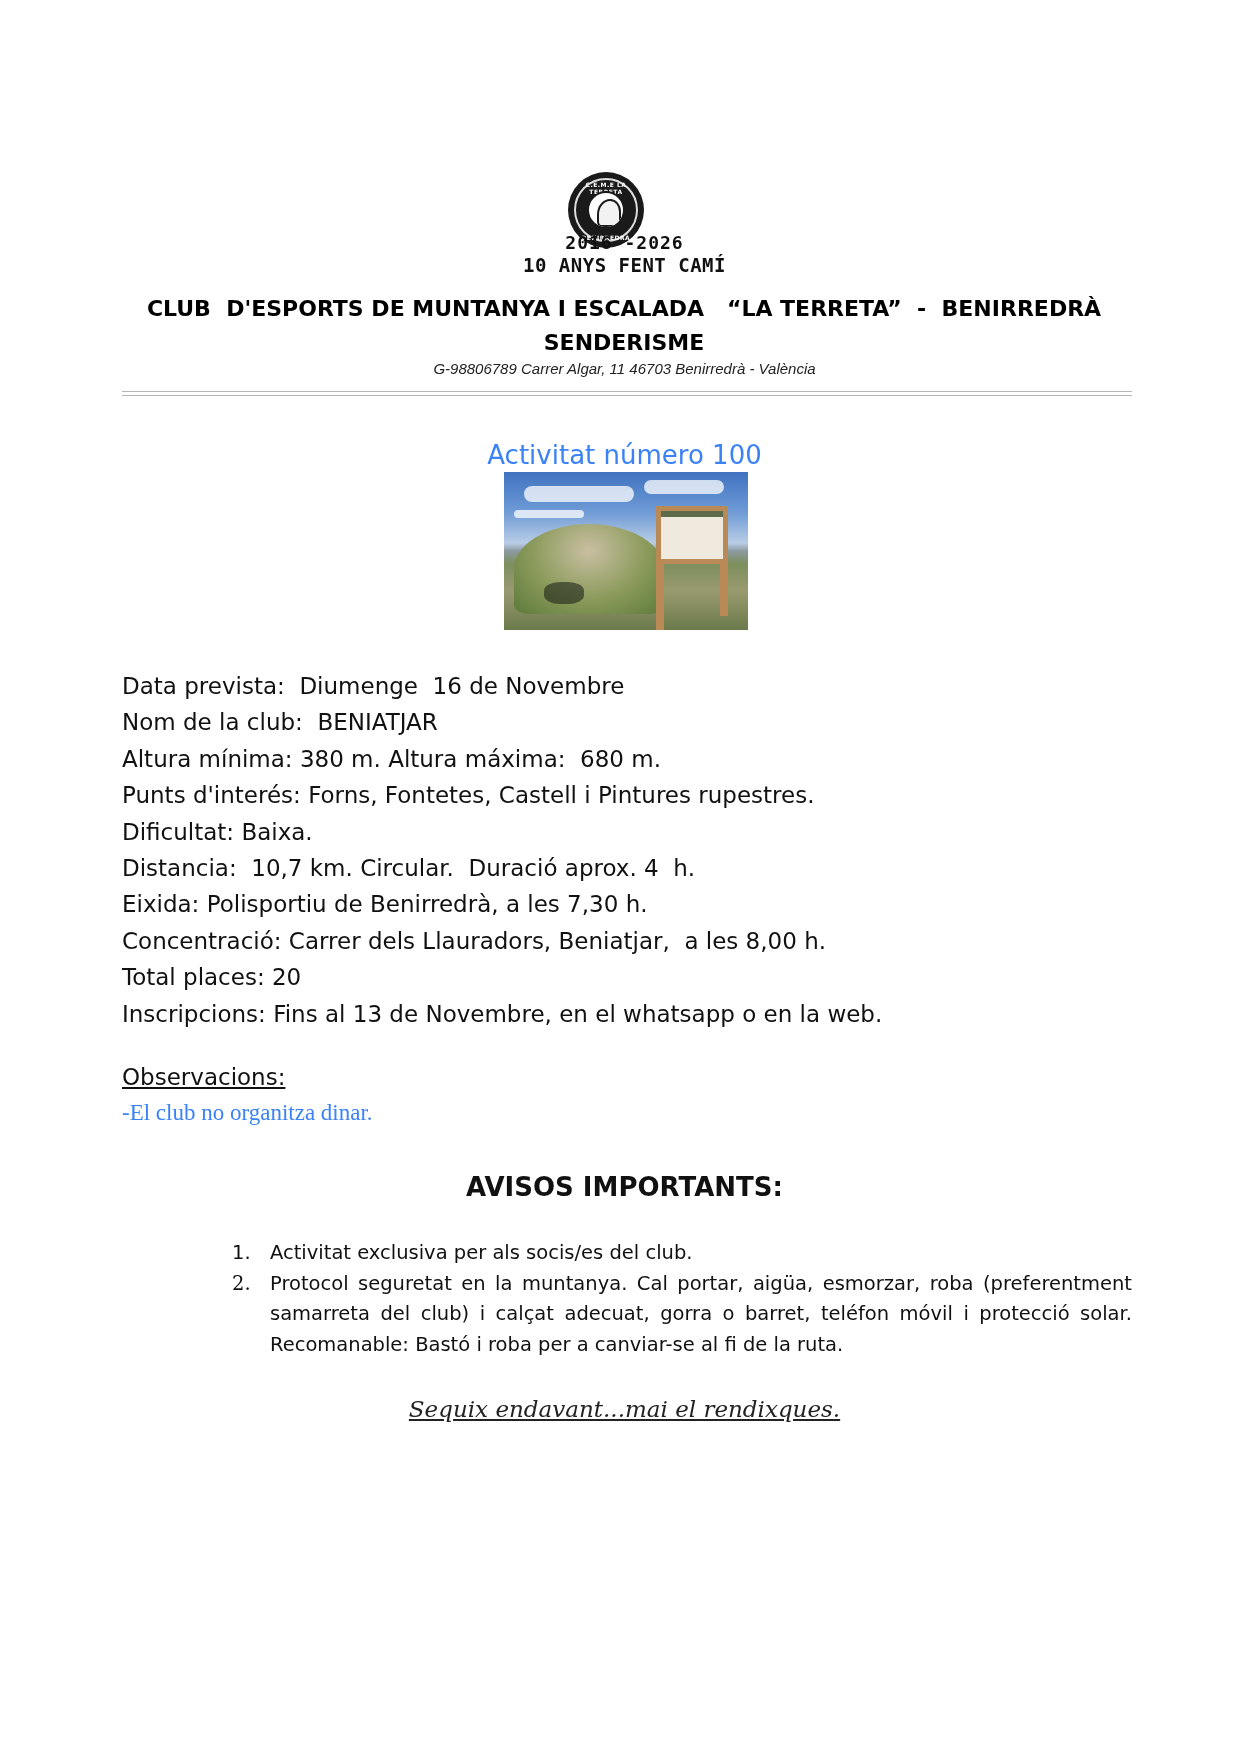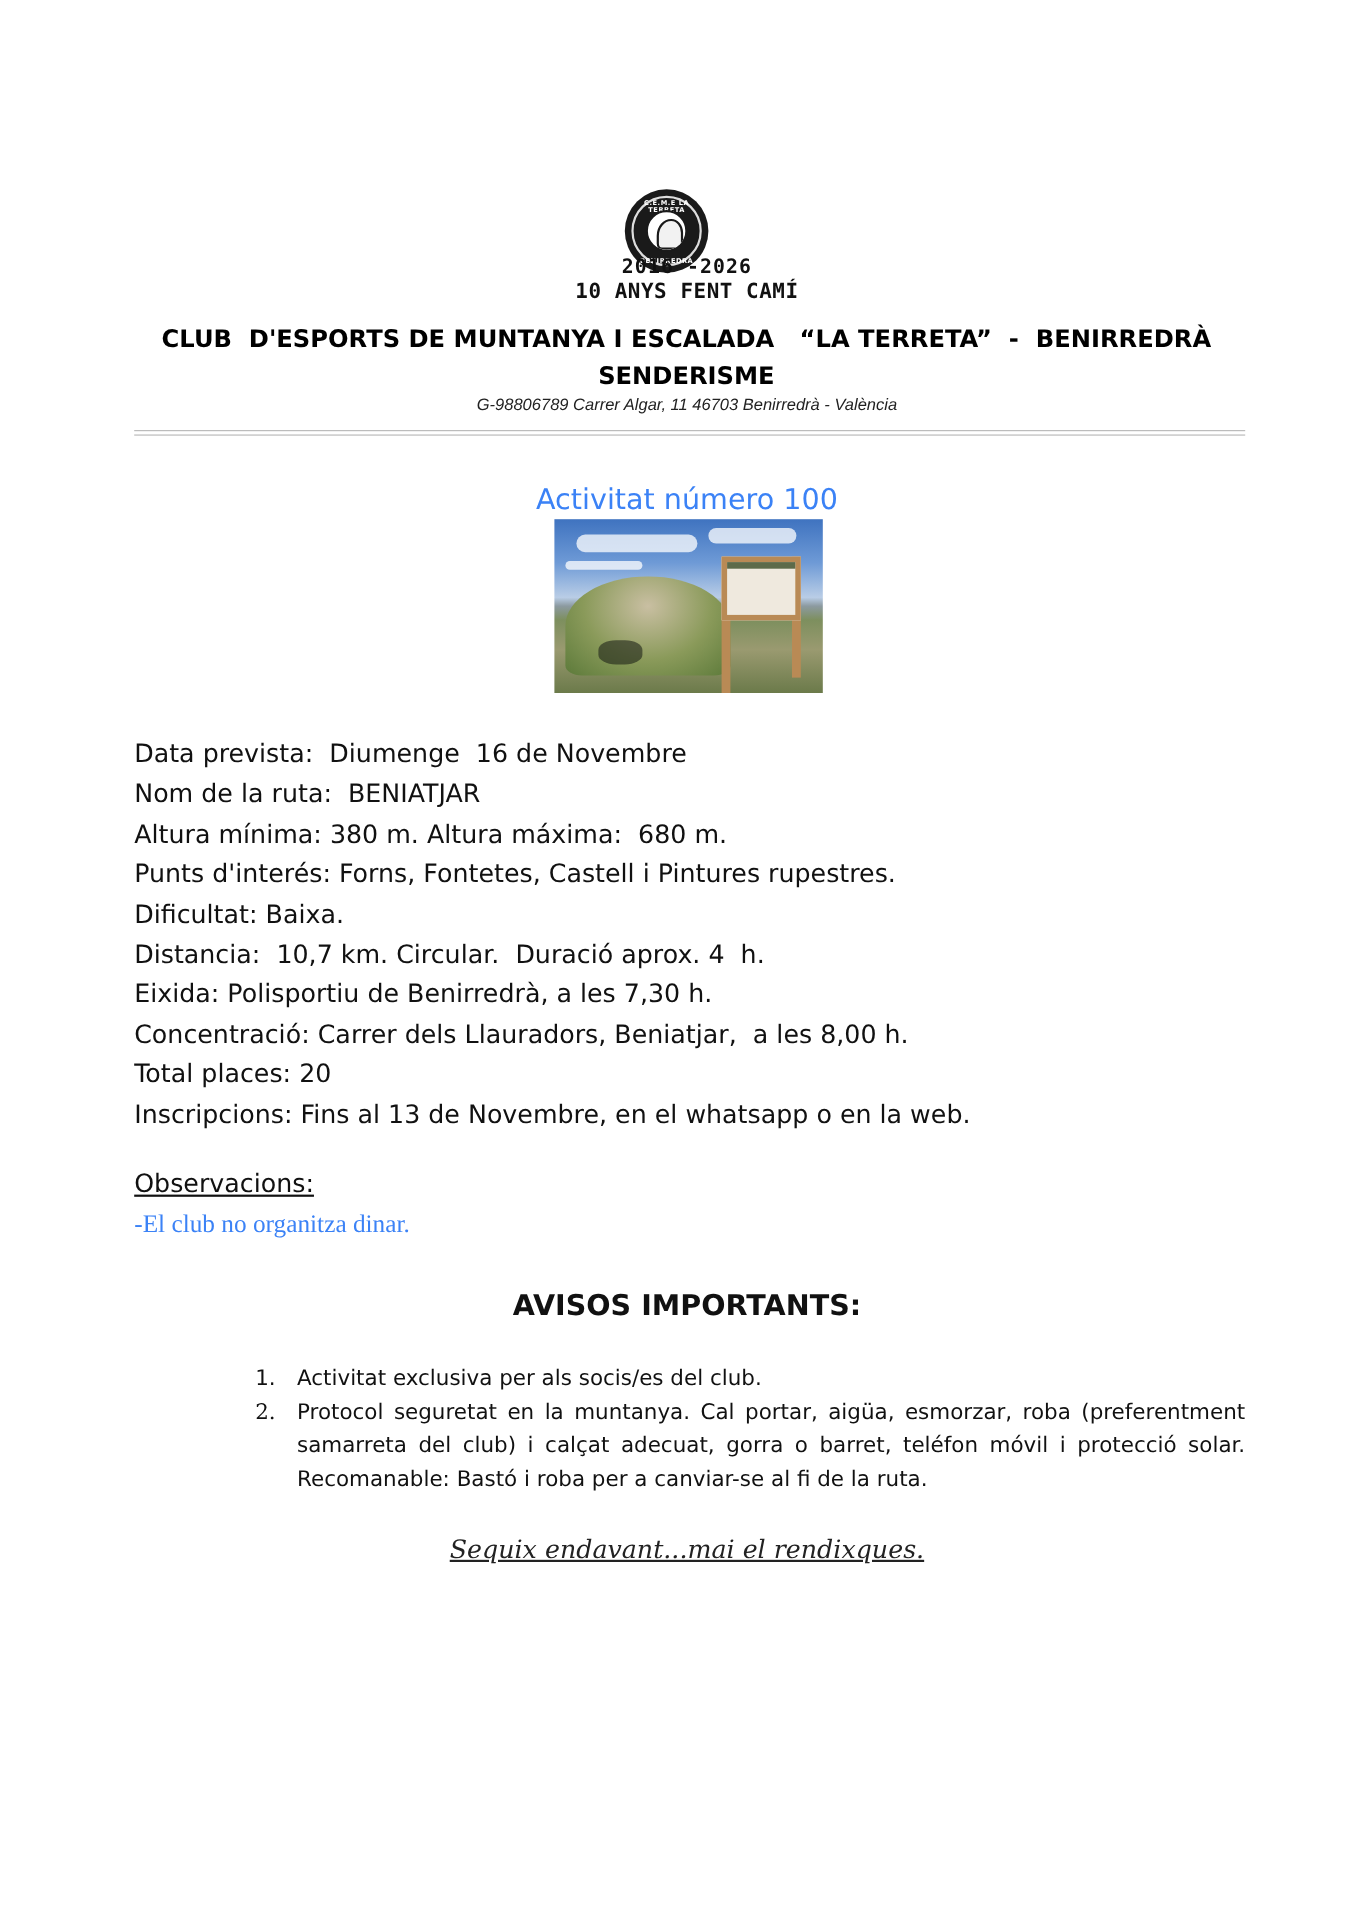--- a/index.html
+++ b/index.html
@@ -152,21 +152,21 @@
     <div class="shadow"></div>
     <div class="board-post" style="left:152px;top:34px;width:8px;height:124px;"></div>
     <div class="board-post" style="left:216px;top:34px;width:8px;height:110px;"></div>
     <div class="board">
       <div class="board-head"></div>
     </div>
   </div>
 
   <div class="details">
     <div class="row"><span>Data prevista:</span><span>  Diumenge  16 de Novembre</span></div>
-    <div class="row"><span>Nom de la ruta:</span><span>  BENIATJAR</span></div>
+    <div class="row"><span>Nom de la club:</span><span>  BENIATJAR</span></div>
     <div class="row"><span>Altura mínima:</span><span> 380 m. Altura máxima:  680 m.</span></div>
     <div class="row"><span>Punts d'interés:</span><span> Forns, Fontetes, Castell i Pintures rupestres.</span></div>
     <div class="row"><span>Dificultat:</span><span> Baixa.</span></div>
     <div class="row"><span>Distancia:</span><span>  10,7 km. Circular.  Duració aprox. 4  h.</span></div>
     <div class="row"><span>Eixida:</span><span> Polisportiu de Benirredrà, a les 7,30 h.</span></div>
     <div class="row"><span>Concentració:</span><span> Carrer dels Llauradors, Beniatjar,  a les 8,00 h.</span></div>
     <div class="row"><span>Total places:</span><span> 20</span></div>
     <div class="row"><span>Inscripcions:</span><span> Fins al 13 de Novembre, en el whatsapp o en la web.</span></div>
   </div>
 

